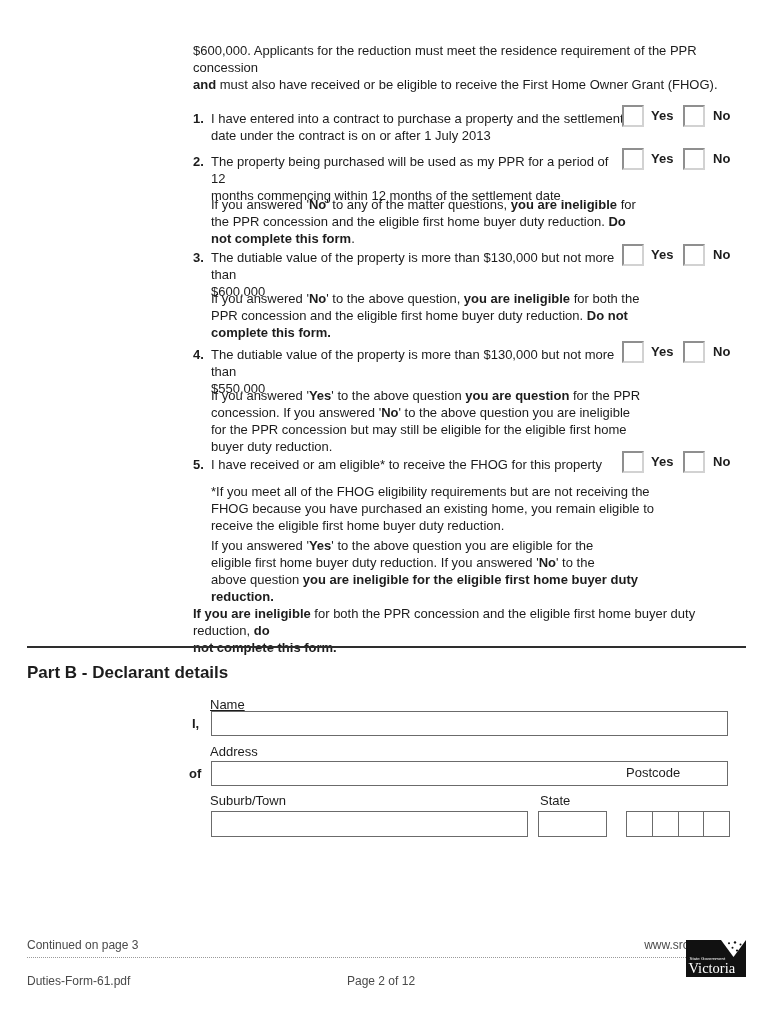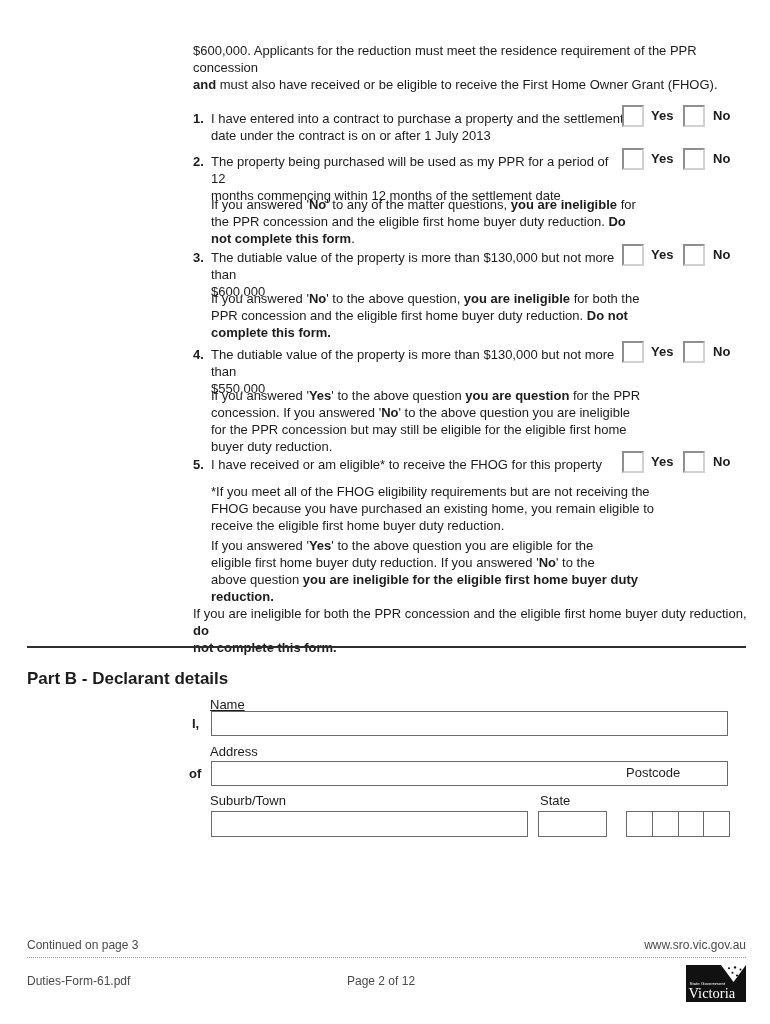--- a/index.html
+++ b/index.html
@@ -31,33 +31,33 @@
     background: #ffffff;
     border-style: solid;
     border-width: 2px;
     border-color: #8f8f8f #d2d2d2 #d2d2d2 #8f8f8f;
   }
   .cblabel { font-weight: bold; }
 
   .final { left: 193px; top: 605px; width: 562px; }
 
   .divider { left: 27px; top: 646px; width: 719px; height: 2px; background: #2e2e2e; }
-  .partb-heading { left: 27px; top: 662px; font-size: 17px; line-height: 22px; font-weight: bold; margin-top: 6px; }
+  .partb-heading { left: 27px; top: 662px; font-size: 17px; line-height: 22px; font-weight: bold; }
 
   .flabel   { color: #1c1c1c; }
   .fieldbox { background: #fff; border: 1px solid #6b6b6b; }
 
   .pc-box { display: flex; border: 1px solid #6b6b6b; background: #fff; }
   .pc-cell { flex: 1 1 0; border-right: 1px solid #6b6b6b; }
   .pc-cell:last-child { border-right: none; }
 
   .ftr { font-size: 12px; line-height: 15px; color: #4a4a4a; }
   .dotline { left: 27px; top: 957px; width: 719px; border-top: 1px dotted #9a9a9a; height: 0; }
 
-  .logo { left: 686px; top: 965px; width: 81px; height: 37px; }
+  .logo { left: 686px; top: 940px; width: 81px; height: 37px; }
 </style>
 </head>
 <body>
 
 <div class="page">
 
   <div class="abs intro pre"><span>$600,000. Applicants for the reduction must meet the residence requirement of the PPR concession
 </span><span style="font-weight: bold;">and</span><span> must also have received or be eligible to receive the First Home Owner Grant (FHOG).</span></div>
 
 
@@ -108,21 +108,21 @@
       <div class="abs cblabel" style="top: 453px; left: 713px;">No</div>
       <div class="abs note pre" style="top: 483px;"><span>*If you meet all of the FHOG eligibility requirements but are not receiving the
 FHOG because you have purchased an existing home, you remain eligible to
 receive the eligible first home buyer duty reduction.</span></div>
       <div class="abs note pre" style="top: 537px;"><span>If you answered '</span><span style="font-weight: bold;">Yes</span><span>' to the above question you are eligible for the
 eligible first home buyer duty reduction. If you answered '</span><span style="font-weight: bold;">No</span><span>' to the
 above question </span><span style="font-weight: bold;">you are ineligible for the eligible first home buyer duty
 reduction.</span></div>
     </div>
 
-  <div class="abs final pre"><span style="font-weight: normal;">If you are ineligible</span><span> for both the PPR concession and the eligible first home buyer duty reduction, </span><span style="font-weight: bold;">do
+  <div class="abs final pre"><span style="font-weight: bold;">If you are ineligible</span><span> for both the PPR concession and the eligible first home buyer duty reduction, </span><span style="font-weight: bold;">do
 not complete this form.</span></div>
 
   <div class="abs divider"></div>
   <div class="abs partb-heading">Part B - Declarant details</div>
 
   <div class="abs flabel" style="left:210px; top:696px;text-decoration:underline;">Name</div>
   <div class="abs b" style="left:192px; top:715px;">I,</div>
   <div class="abs fieldbox" style="left:211px; top:711px; width:517px; height:25px;"></div>
 
   <div class="abs flabel" style="left:210px; top:743px;">Address</div>

